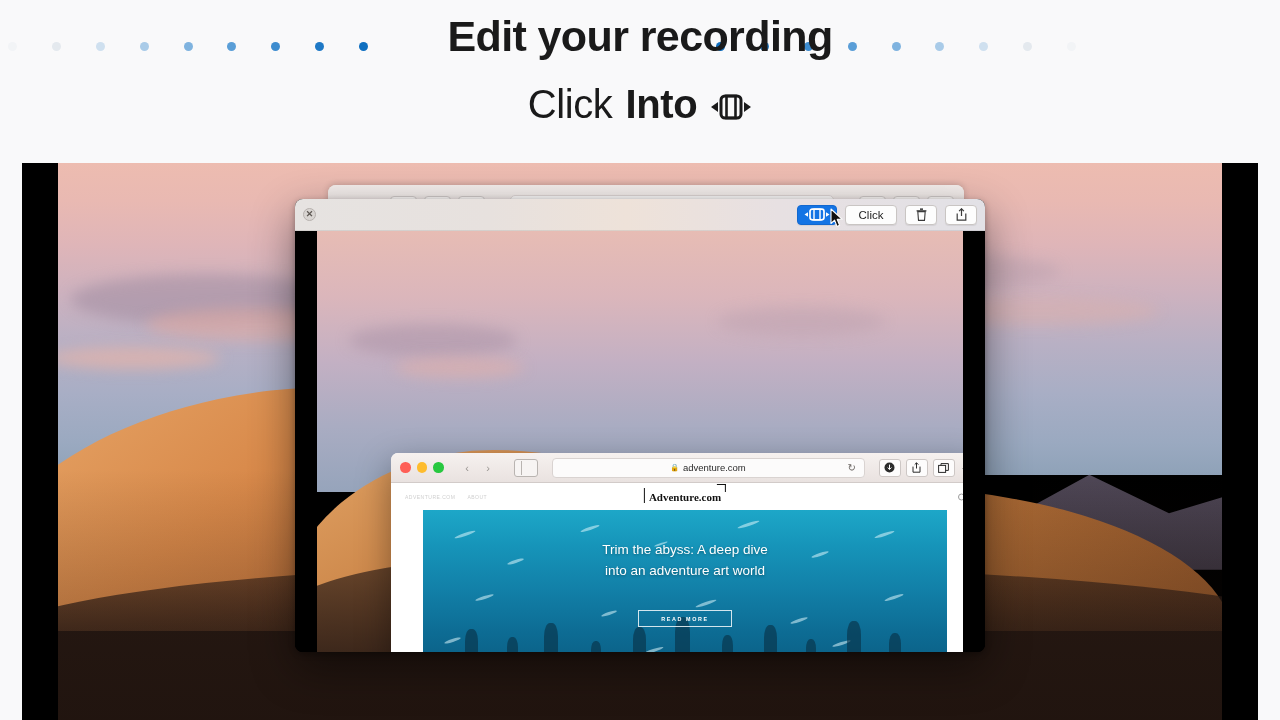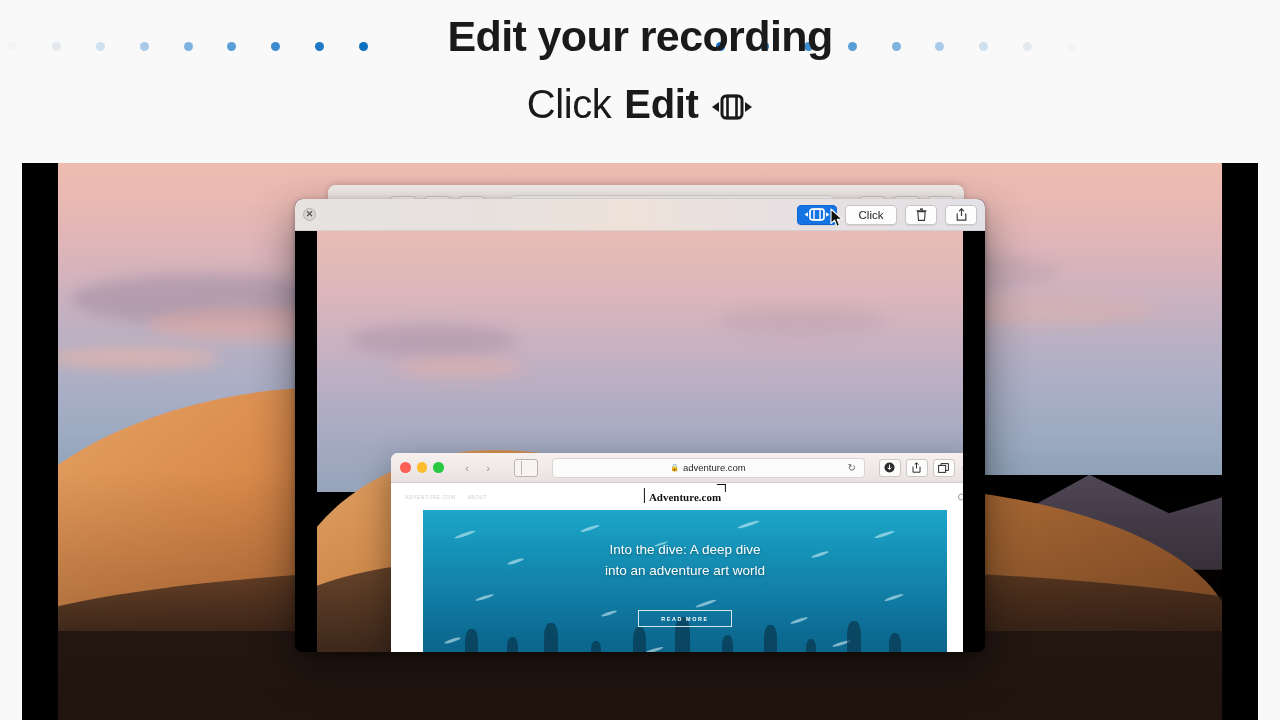--- a/index.html
+++ b/index.html
@@ -306,21 +306,21 @@
         <div class="dot" style="background: rgb(169, 203, 232);"></div>
         <div class="dot" style="background: rgb(207, 224, 239);"></div>
         <div class="dot" style="background: rgb(228, 233, 238);"></div>
         <div class="dot" style="background: rgb(242, 244, 246);"></div>
       </div>
 
     <div class="headline">Edit your recording</div>
 
     <div class="subline">
       <span class="light">Click</span>
-      <span class="bold">Edit</span>
+      <span class="bold">Into</span>
       <span class="trim-glyph-big">
         <svg width="42" height="26" viewBox="0 0 42 26">
           <polygon points="1,13 8,8 8,18" fill="#1a1a1a"></polygon>
           <polygon points="41,13 34,8 34,18" fill="#1a1a1a"></polygon>
           <rect x="11" y="2" width="20" height="22" rx="4" ry="4" fill="none" stroke="#1a1a1a" stroke-width="3"></rect>
           <rect x="16.5" y="2" width="9" height="22" fill="none" stroke="#1a1a1a" stroke-width="2.6"></rect>
         </svg>
       </span>
     </div>
   </div>
@@ -485,21 +485,21 @@
               <div class="hero-person" style="left:32%; width:10px; height:34px;"></div>
               <div class="hero-person" style="left:40%; width:13px; height:48px;"></div>
               <div class="hero-person" style="left:48%; width:15px; height:58px;"></div>
               <div class="hero-person" style="left:57%; width:11px; height:40px;"></div>
               <div class="hero-person" style="left:65%; width:13px; height:50px;"></div>
               <div class="hero-person" style="left:73%; width:10px; height:36px;"></div>
               <div class="hero-person" style="left:81%; width:14px; height:54px;"></div>
               <div class="hero-person" style="left:89%; width:12px; height:42px;"></div>
 
               <div class="hero-title">
-                <div>Into the dive: A deep dive</div>
+                <div>Trim the abyss: A deep dive</div>
                 <div>into an adventure art world</div>
               </div>
               <div class="hero-cta">READ MORE</div>
 
             </div>
 
           </div>
         </div>
       </div>
     </div>

